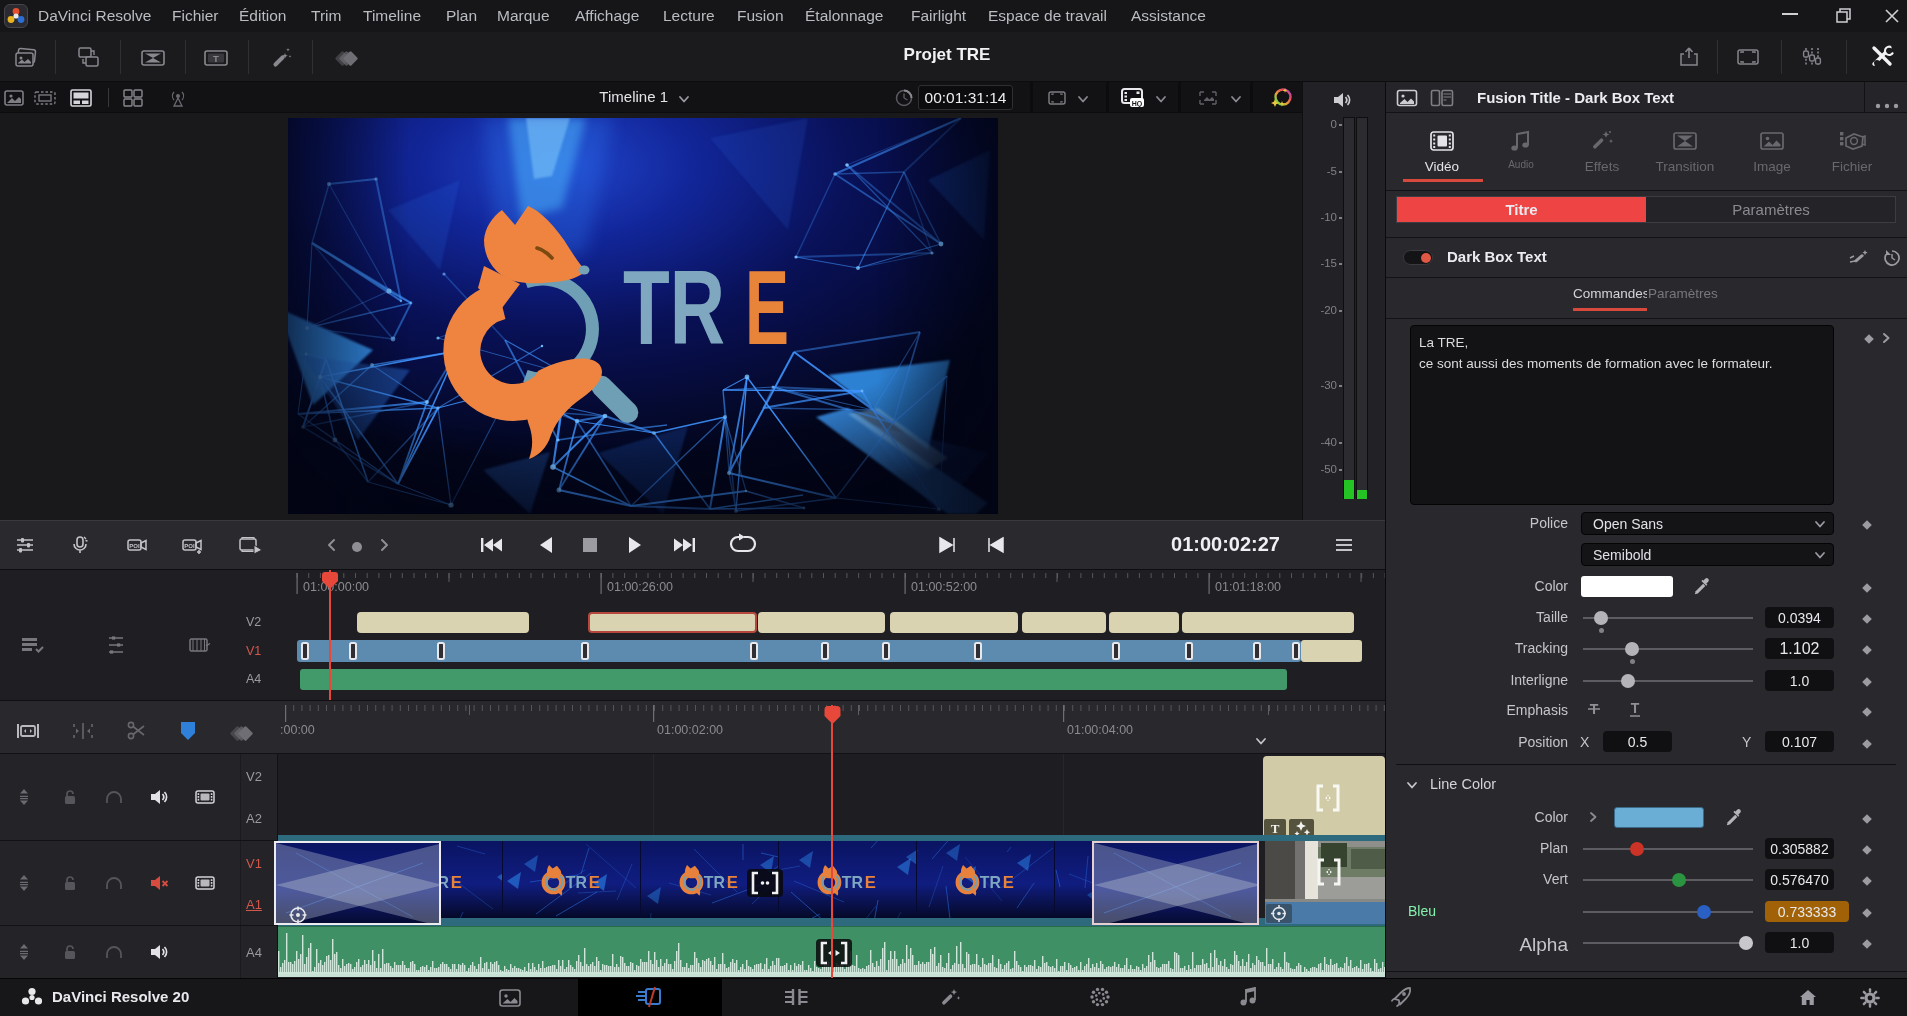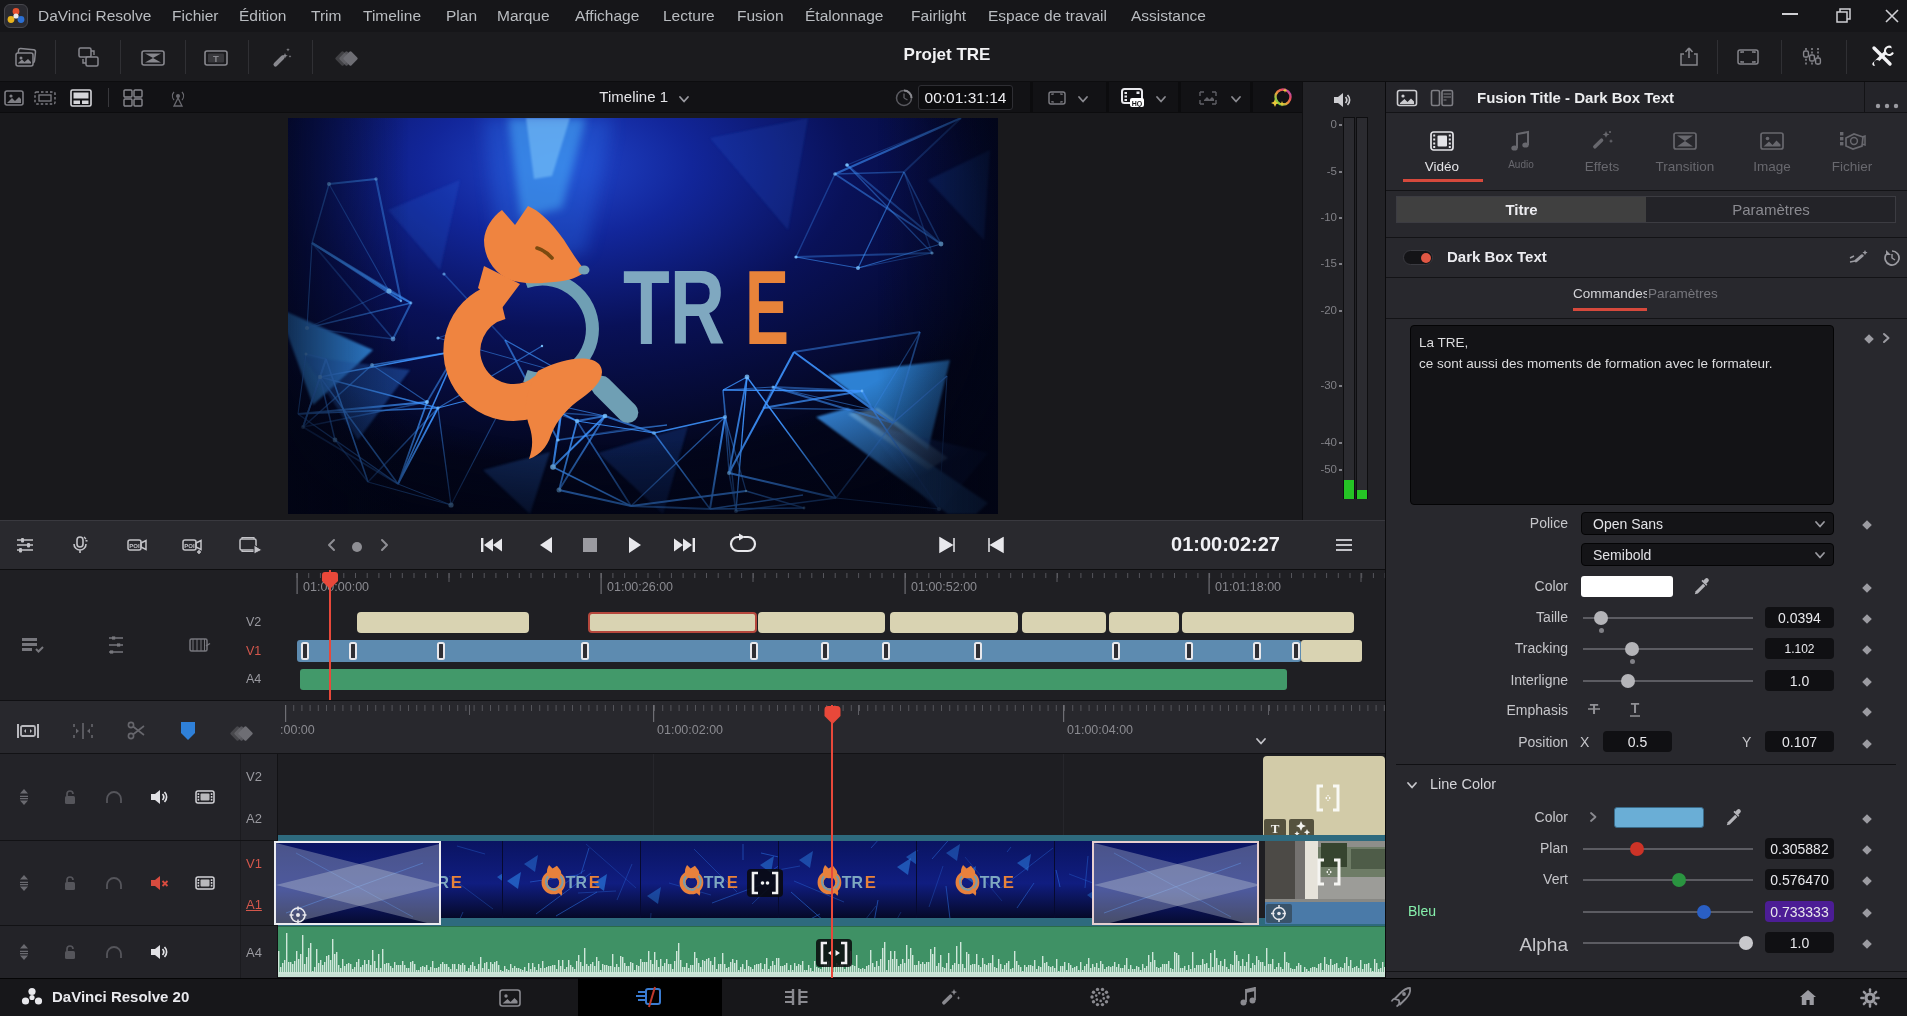--- a/index.html
+++ b/index.html
@@ -1873,21 +1873,21 @@
       <rect x="2" y="13" width="3.4" height="3.4" fill="#68686e"></rect>
       <path d="M8 9l8-4 9 3-1 9-9 3-7-3z" fill="none" stroke="#68686e" stroke-width="1.7"></path>
       <circle cx="16" cy="12" r="3.4" fill="none" stroke="#68686e" stroke-width="1.5"></circle>
       <path d="M24 8l3-1v9l-3-1" fill="none" stroke="#68686e" stroke-width="1.5"></path>
     </svg>
   </div>
 <div style="position:absolute;left:1802px;top:159px;width:100px;height:16px;font-size:13.5px;color:#68686e;text-align:center;">Fichier</div>
 <div style="position:absolute;left:1403px;top:179px;width:80px;height:3px;background:#d6493c;"></div>
 <div style="position:absolute;left:1386px;top:190px;width:521px;height:1px;background:#131316;"></div>
 <div style="position:absolute;left:1396px;top:196px;width:500px;height:27px;background:#232328;border:1px solid #3c3c42;"></div>
-<div style="position:absolute;left:1397px;top:197px;width:249px;height:25px;background:#404040;display:flex;align-items:center;justify-content:center;font-size:15px;font-weight:bold;color:#ececf0;">Titre</div>
+<div style="position:absolute;left:1397px;top:197px;width:249px;height:25px;background:#ef4444;display:flex;align-items:center;justify-content:center;font-size:15px;font-weight:bold;color:#ececf0;">Titre</div>
 <div style="position:absolute;left:1647px;top:197px;width:248px;height:25px;display:flex;align-items:center;justify-content:center;font-size:15px;color:#8a8a90;">Paramètres</div>
 <div style="position:absolute;left:1386px;top:237px;width:521px;height:1px;background:#131316;"></div>
 <div style="position:absolute;left:1403px;top:250px;width:30px;height:15px;background:#141417;border-radius:8px;border:1px solid #3a3a40;">
     <div style="position:absolute;right:1.5px;top:1.5px;width:10px;height:10px;border-radius:50%;background:#e05744"></div>
   </div>
 <div style="position:absolute;left:1447px;top:248px;width:200px;height:18px;font-size:15px;font-weight:bold;color:#ececf0;">Dark Box Text</div>
 <div style="position:absolute;left:1848px;top:248px;width:24px;height:20px;"><svg width="24" height="20" viewBox="0 0 24 20" style="">
       <rect x="6" y="9" width="11" height="3" rx="1.5" transform="rotate(-40 11 11)" fill="#9b9ba1"></rect>
       <path d="M17 2l.8 1.8 1.8.8-1.8.8-.8 1.8-.8-1.8-1.8-.8 1.8-.8z" fill="#9b9ba1"></path>
       <path d="M2 10l4-2M2 14l5-1" stroke="#9b9ba1" stroke-width="1.4"></path>
@@ -1938,21 +1938,21 @@
 <div style="position:absolute;left:1599px;top:628px;width:5px;height:5px;background:#808086;border-radius:50%;"></div>
 <div style="position:absolute;left:1765px;top:607px;width:69px;height:21px;background:#101013;border-radius:4px;display:flex;align-items:center;justify-content:center;font-size:14px;color:#e8e8ec;overflow:hidden;">0.0394</div>
 <div style="position:absolute;left:1860px;top:611px;width:13px;height:13px;"><svg width="13" height="13" viewBox="0 0 13 13" style="">
       <rect x="3.6" y="3.6" width="6.8" height="6.8" fill="#9b9ba1" transform="rotate(45 7 7)"></rect>
     </svg></div>
 <div style="position:absolute;left:1408px;top:640px;width:160px;text-align:right;font-size:14px;color:#c6c6ca">Tracking</div>
 <div style="position:absolute;left:1583px;top:648px;width:170px;height:2px;background:#5c5c62;"></div>
 
 <div style="position:absolute;left:1625px;top:642px;width:14px;height:14px;background:#b4b4b8;border-radius:50%;"></div>
 <div style="position:absolute;left:1630px;top:659px;width:5px;height:5px;background:#808086;border-radius:50%;"></div>
-<div style="position:absolute;left:1765px;top:638px;width:69px;height:21px;background:#101013;border-radius:4px;display:flex;align-items:center;justify-content:center;font-size:12px;color:#e8e8ec;overflow:hidden;">1.102</div>
+<div style="position:absolute;left:1765px;top:638px;width:69px;height:21px;background:#101013;border-radius:4px;display:flex;align-items:center;justify-content:center;font-size:16px;color:#e8e8ec;overflow:hidden;">1.102</div>
 <div style="position:absolute;left:1860px;top:642px;width:13px;height:13px;"><svg width="13" height="13" viewBox="0 0 13 13" style="">
       <rect x="3.6" y="3.6" width="6.8" height="6.8" fill="#9b9ba1" transform="rotate(45 7 7)"></rect>
     </svg></div>
 <div style="position:absolute;left:1408px;top:672px;width:160px;text-align:right;font-size:14px;color:#c6c6ca">Interligne</div>
 <div style="position:absolute;left:1583px;top:680px;width:170px;height:2px;background:#5c5c62;"></div>
 
 <div style="position:absolute;left:1621px;top:674px;width:14px;height:14px;background:#b4b4b8;border-radius:50%;"></div>
 <div style="position:absolute;left:1765px;top:670px;width:69px;height:21px;background:#101013;border-radius:4px;display:flex;align-items:center;justify-content:center;font-size:14px;color:#e8e8ec;overflow:hidden;">1.0</div>
 <div style="position:absolute;left:1860px;top:674px;width:13px;height:13px;"><svg width="13" height="13" viewBox="0 0 13 13" style="">
       <rect x="3.6" y="3.6" width="6.8" height="6.8" fill="#9b9ba1" transform="rotate(45 7 7)"></rect>
@@ -2008,21 +2008,21 @@
 
 <div style="position:absolute;left:1672px;top:873px;width:14px;height:14px;background:#2a9440;border-radius:50%;"></div>
 <div style="position:absolute;left:1765px;top:869px;width:69px;height:21px;background:#101013;border-radius:4px;display:flex;align-items:center;justify-content:center;font-size:14px;color:#e8e8ec;overflow:hidden;">0.576470</div>
 <div style="position:absolute;left:1860px;top:873px;width:13px;height:13px;"><svg width="13" height="13" viewBox="0 0 13 13" style="">
       <rect x="3.6" y="3.6" width="6.8" height="6.8" fill="#9b9ba1" transform="rotate(45 7 7)"></rect>
     </svg></div>
 <div style="position:absolute;left:1408px;top:903px;width:160px;text-align:left;font-size:14px;color:#86efac">Bleu</div>
 <div style="position:absolute;left:1583px;top:911px;width:170px;height:2px;background:#5c5c62;"></div>
 
 <div style="position:absolute;left:1697px;top:905px;width:14px;height:14px;background:#2a5fc4;border-radius:50%;"></div>
-<div style="position:absolute;left:1765px;top:901px;width:69px;height:21px;background:#4c1d95;border-radius:4px;display:flex;align-items:center;justify-content:center;font-size:14px;color:#e8e8ec;overflow:hidden;">0.733333</div>
+<div style="position:absolute;left:1765px;top:901px;width:84px;height:21px;background:#a16207;border-radius:4px;display:flex;align-items:center;justify-content:center;font-size:14px;color:#e8e8ec;overflow:hidden;">0.733333</div>
 <div style="position:absolute;left:1860px;top:905px;width:13px;height:13px;"><svg width="13" height="13" viewBox="0 0 13 13" style="">
       <rect x="3.6" y="3.6" width="6.8" height="6.8" fill="#9b9ba1" transform="rotate(45 7 7)"></rect>
     </svg></div>
 <div style="position:absolute;left:1408px;top:934px;width:160px;text-align:right;font-size:19px;color:#c6c6ca">Alpha</div>
 <div style="position:absolute;left:1583px;top:942px;width:170px;height:2px;background:#5c5c62;"></div>
 
 <div style="position:absolute;left:1739px;top:936px;width:14px;height:14px;background:#c8c8cc;border-radius:50%;"></div>
 <div style="position:absolute;left:1765px;top:932px;width:69px;height:21px;background:#101013;border-radius:4px;display:flex;align-items:center;justify-content:center;font-size:14px;color:#e8e8ec;overflow:hidden;">1.0</div>
 <div style="position:absolute;left:1860px;top:936px;width:13px;height:13px;"><svg width="13" height="13" viewBox="0 0 13 13" style="">
       <rect x="3.6" y="3.6" width="6.8" height="6.8" fill="#9b9ba1" transform="rotate(45 7 7)"></rect>

